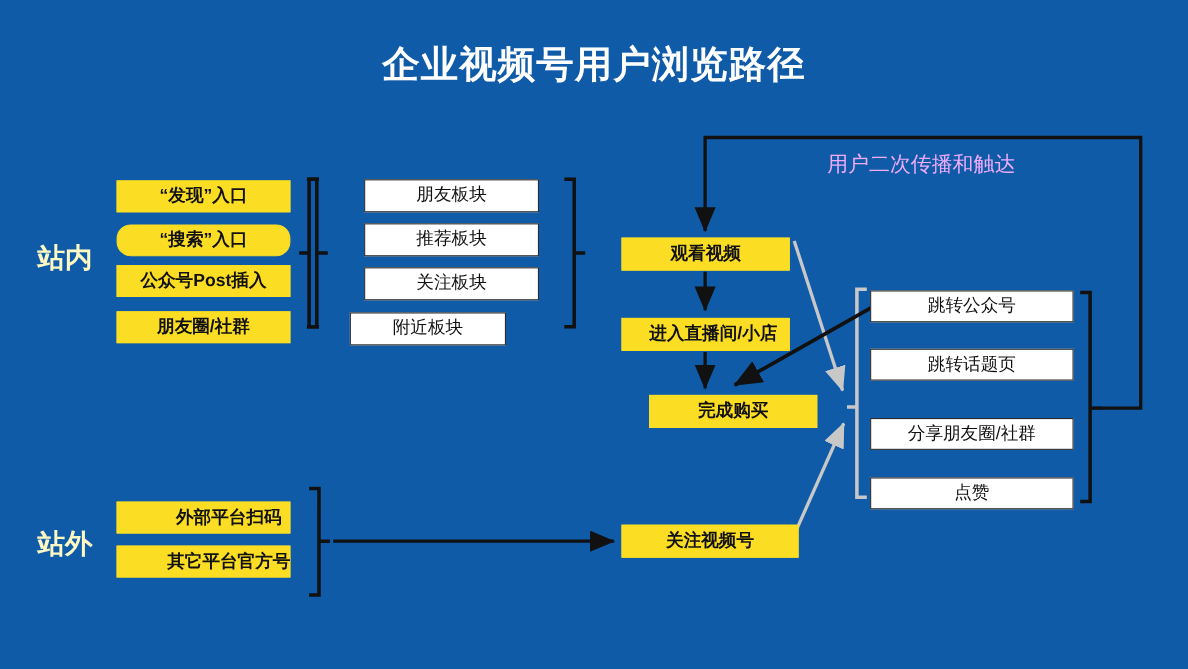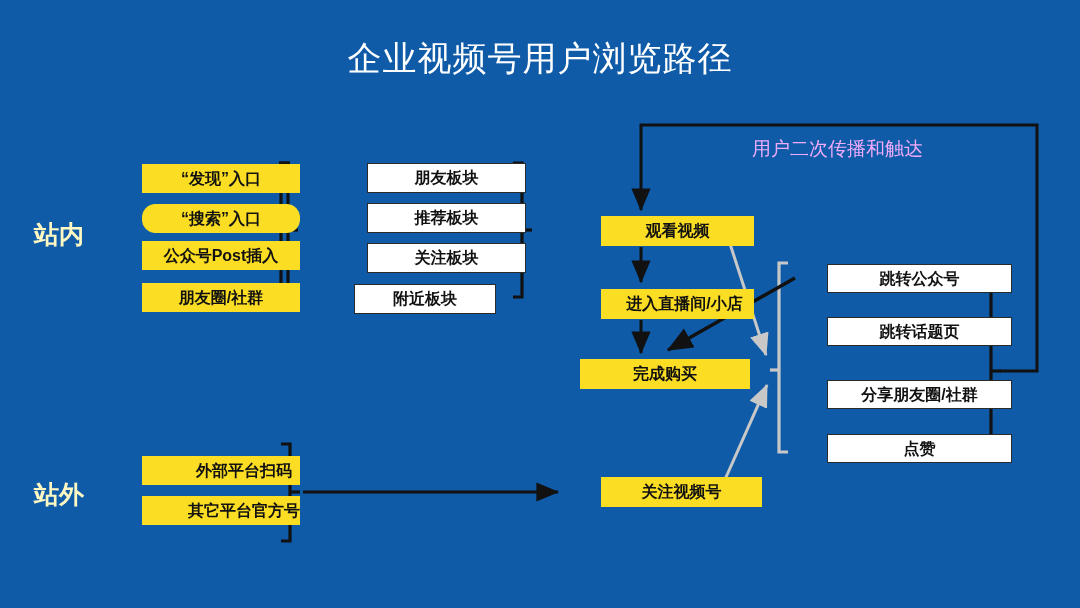--- a/index.html
+++ b/index.html
@@ -7,38 +7,37 @@
     width:1080px;height:608px;overflow:hidden;
     background:#0f5ba8;
     font-family:"Liberation Sans","DejaVu Sans",sans-serif;
     position:relative;
   }
   #stage{position:absolute;left:0;top:0;width:1080px;height:608px;}
   svg#wires{position:absolute;left:0;top:0;width:1080px;height:608px;pointer-events:none;}
 
   .title{
     position:absolute;left:0;top:36px;width:1080px;text-align:center;
-    color:#ffffff;font-size:34px;font-weight:normal;letter-spacing:1px;
+    color:#ffffff;font-size:34px;font-weight:bold;letter-spacing:1px;
     white-space:nowrap;
   }
 
   .grp-label{
     position:absolute;color:#fef9c3;font-weight:bold;font-size:25px;
     white-space:nowrap;
   }
 
   .box{
     position:absolute;box-sizing:border-box;
     display:flex;align-items:center;justify-content:center;
     white-space:nowrap;font-size:16px;color:#111111;
     line-height:1;
-    margin-left:36px;
   }
   .box.yellow{background:#fbde24;border:1px solid #fbde24;font-weight:bold;}
-  .box.white{background:#ffffff;border:1px solid #2b2b2b;font-weight:bold;}
+  .box.white{background:#ffffff;border:1px solid #2b2b2b;font-weight:normal;}
   .box.yellow.plain{font-weight:bold;padding-left:46px;}
 
   .loop-label{
     position:absolute;color:#f0abfc;font-size:19px;white-space:nowrap;
   }
 </style>
 </head>
 <body>
 
 <div id="stage">
@@ -123,21 +122,21 @@
   <div class="box yellow" style="left:106px;top:241px;width:158px;height:29px;">公众号Post插入</div>
   <div class="box yellow" style="left:106px;top:283px;width:158px;height:29px;">朋友圈/社群</div>
 
   <div class="box white" style="left:331px;top:163px;width:159px;height:30px;">朋友板块</div>
   <div class="box white" style="left:331px;top:203px;width:159px;height:30px;">推荐板块</div>
   <div class="box white" style="left:331px;top:243px;width:159px;height:30px;">关注板块</div>
   <div class="box white" style="left:318px;top:284px;width:142px;height:30px;">附近板块</div>
 
   <div class="box yellow" style="left:565px;top:216px;width:153px;height:30px;">观看视频</div>
   <div class="box yellow" style="left:565px;top:289px;width:153px;height:30px;padding-left:14px;">进入直播间/小店</div>
-  <div class="box yellow" style="left:544px;top:359px;width:170px;height:30px;">完成购买</div>
+  <div class="box yellow" style="left:590px;top:359px;width:153px;height:30px;">完成购买</div>
 
   <div class="box white" style="left:791px;top:264px;width:185px;height:29px;">跳转公众号</div>
   <div class="box white" style="left:791px;top:317px;width:185px;height:29px;">跳转话题页</div>
   <div class="box white" style="left:791px;top:380px;width:185px;height:29px;">分享朋友圈/社群</div>
   <div class="box white" style="left:791px;top:434px;width:185px;height:29px;">点赞</div>
 
   <div class="box yellow plain" style="left:106px;top:456px;width:158px;height:29px;">外部平台扫码</div>
   <div class="box yellow plain" style="left:106px;top:496px;width:158px;height:29px;">其它平台官方号</div>
 
   <div class="box yellow" style="left:565px;top:477px;width:161px;height:30px;">关注视频号</div>

